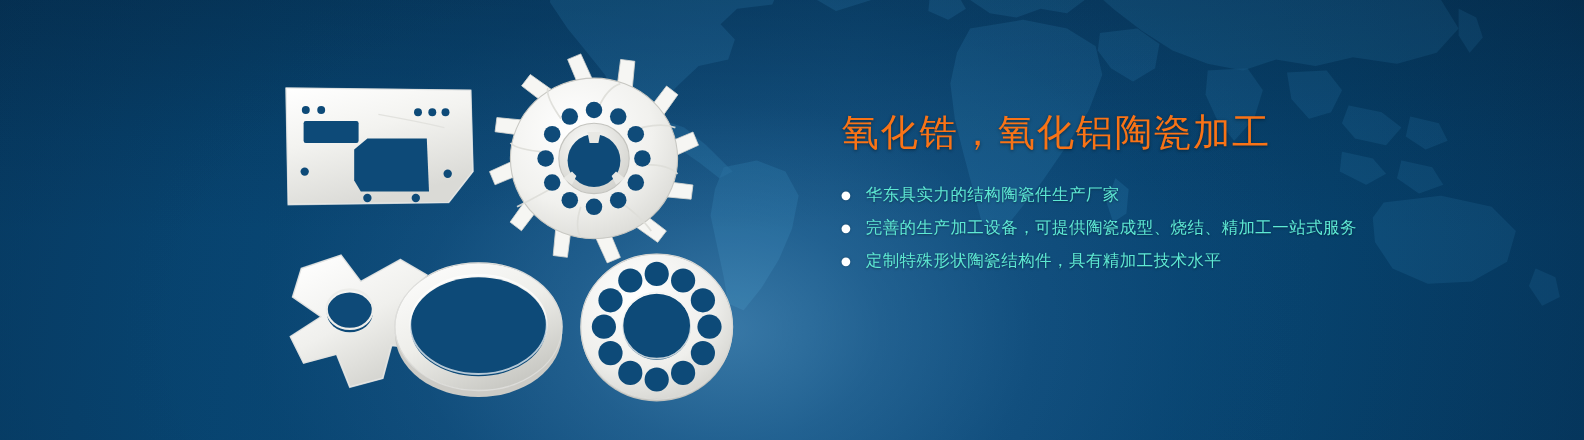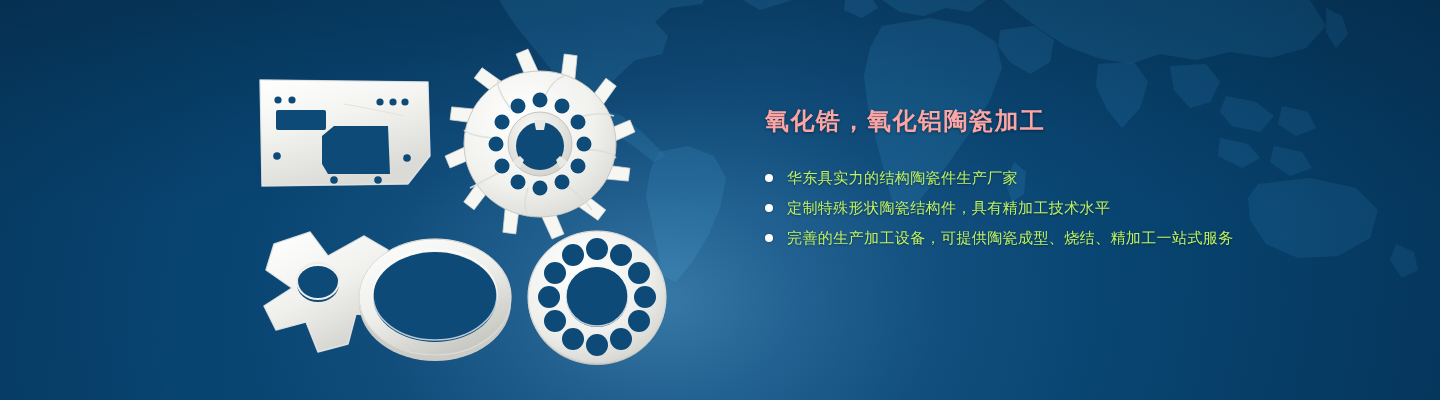--- a/index.html
+++ b/index.html
@@ -56,25 +56,25 @@
     opacity:0.30;
     mix-blend-mode:screen;
   }
   .worldmap svg { width:100%; height:100%; display:block; }
   
   .content {
     position:absolute; left:765px; top:100px;
     width:620px;
   }
   .headline {
-    font-size:24px;
+    font-size:34px;
     line-height:42px;
     letter-spacing:1.5px;
-    color:#fca5a5;
-    font-weight:700;
+    color:#f97316;
+    font-weight:400;
     text-shadow:0 1px 3px rgba(0,0,0,0.45);
     white-space:nowrap;
   }
   .bullets {
     margin-top:24px;
     list-style:none;
   }
   .bullet {
     display:flex;
     align-items:center;
@@ -85,21 +85,21 @@
     width:8px; height:8px;
     border-radius:50%;
     background:#ffffff;
     flex:0 0 8px;
     margin-right:14px;
     box-shadow:0 0 2px rgba(0,0,0,0.3);
   }
   .btext {
     font-size:15px;
     line-height:20px;
-    color:#bef264;
+    color:#5eead4;
     letter-spacing:0.4px;
     text-shadow:0 1px 2px rgba(0,0,0,0.4);
     white-space:nowrap;
   }
   
   .products { position:absolute; left:0; top:0; width:760px; height:400px; }
   .products svg { display:block; }
   .part { position:absolute; }
   #part-plate   { left:248px; top:74px;  width:190px; height:120px; }
   #part-impeller{ left:443px; top:48px;  width:195px; height:195px; }
@@ -360,22 +360,22 @@
 
   <div class="content">
     <h1 class="headline">氧化锆，氧化铝陶瓷加工</h1>
     <ul class="bullets">
       <li class="bullet">
         <span class="dot"></span>
         <span class="btext">华东具实力的结构陶瓷件生产厂家</span>
       </li>
       <li class="bullet">
         <span class="dot"></span>
-        <span class="btext">定制特殊形状陶瓷结构件，具有精加工技术水平</span>
+        <span class="btext">完善的生产加工设备，可提供陶瓷成型、烧结、精加工一站式服务</span>
       </li>
       <li class="bullet">
         <span class="dot"></span>
-        <span class="btext">完善的生产加工设备，可提供陶瓷成型、烧结、精加工一站式服务</span>
+        <span class="btext">定制特殊形状陶瓷结构件，具有精加工技术水平</span>
       </li>
     </ul>
   </div>
 
 </div>
 
 </body></html>

